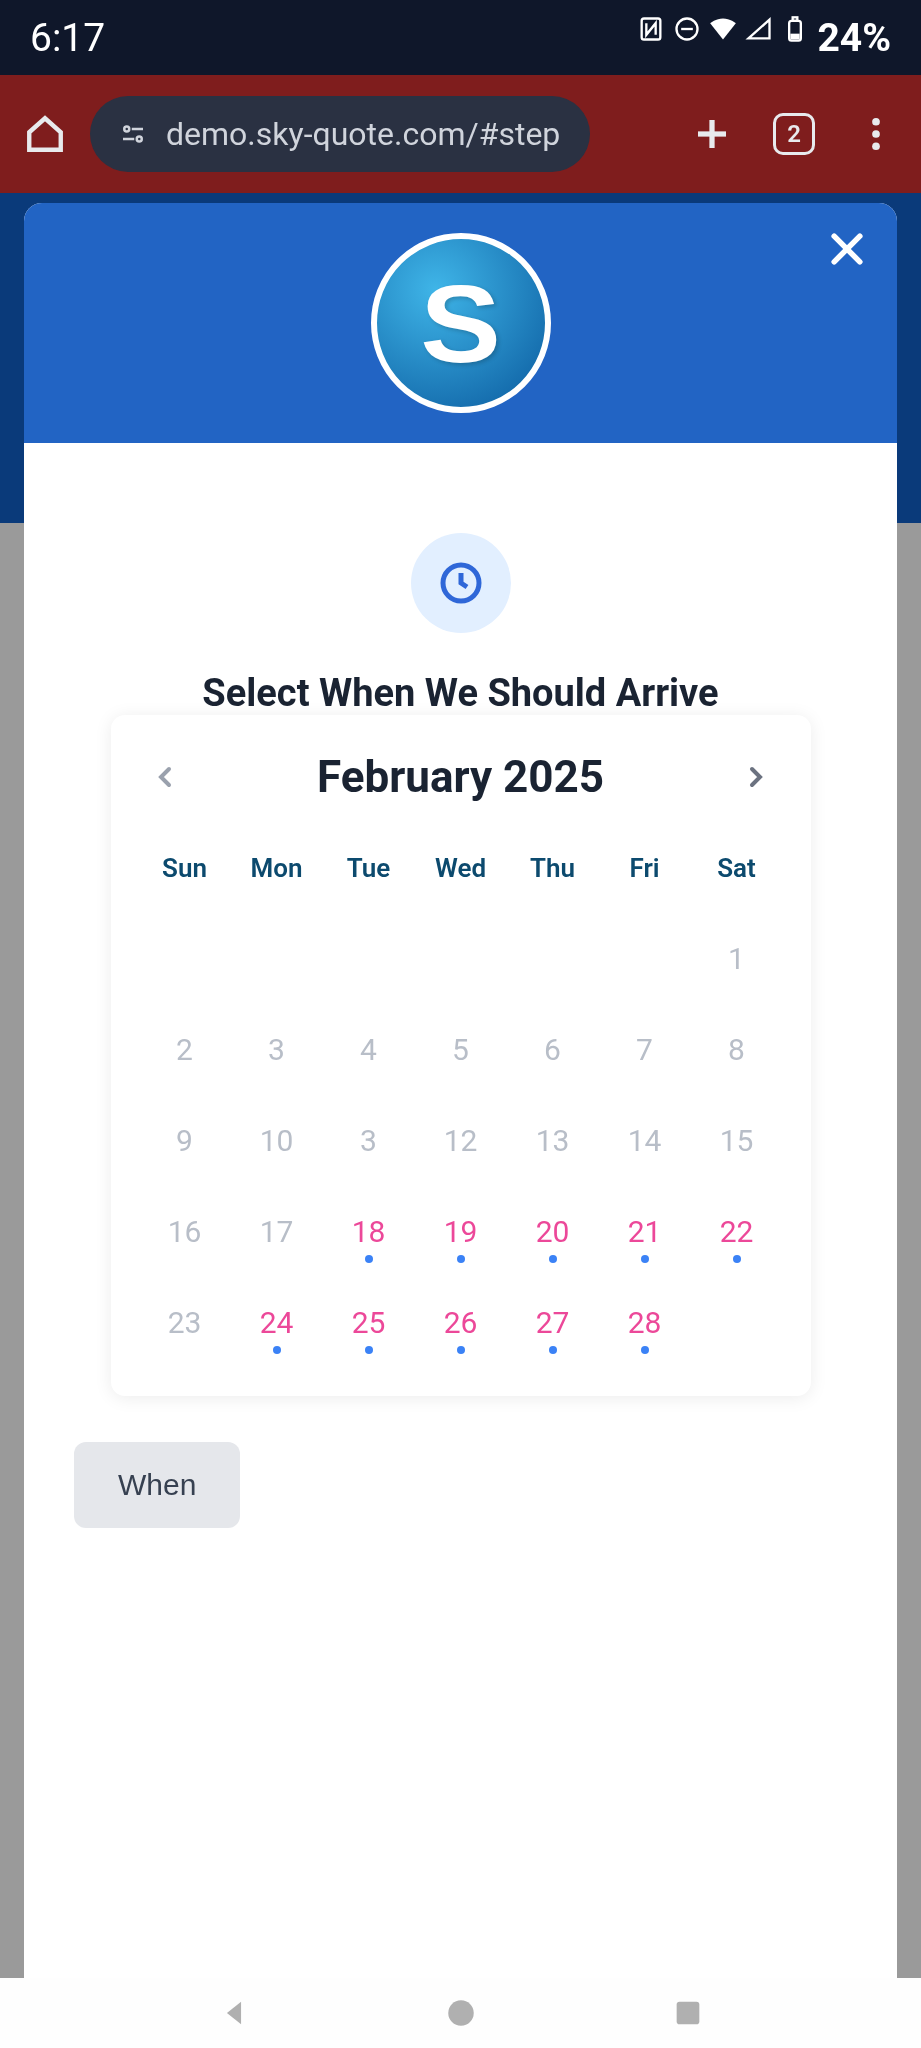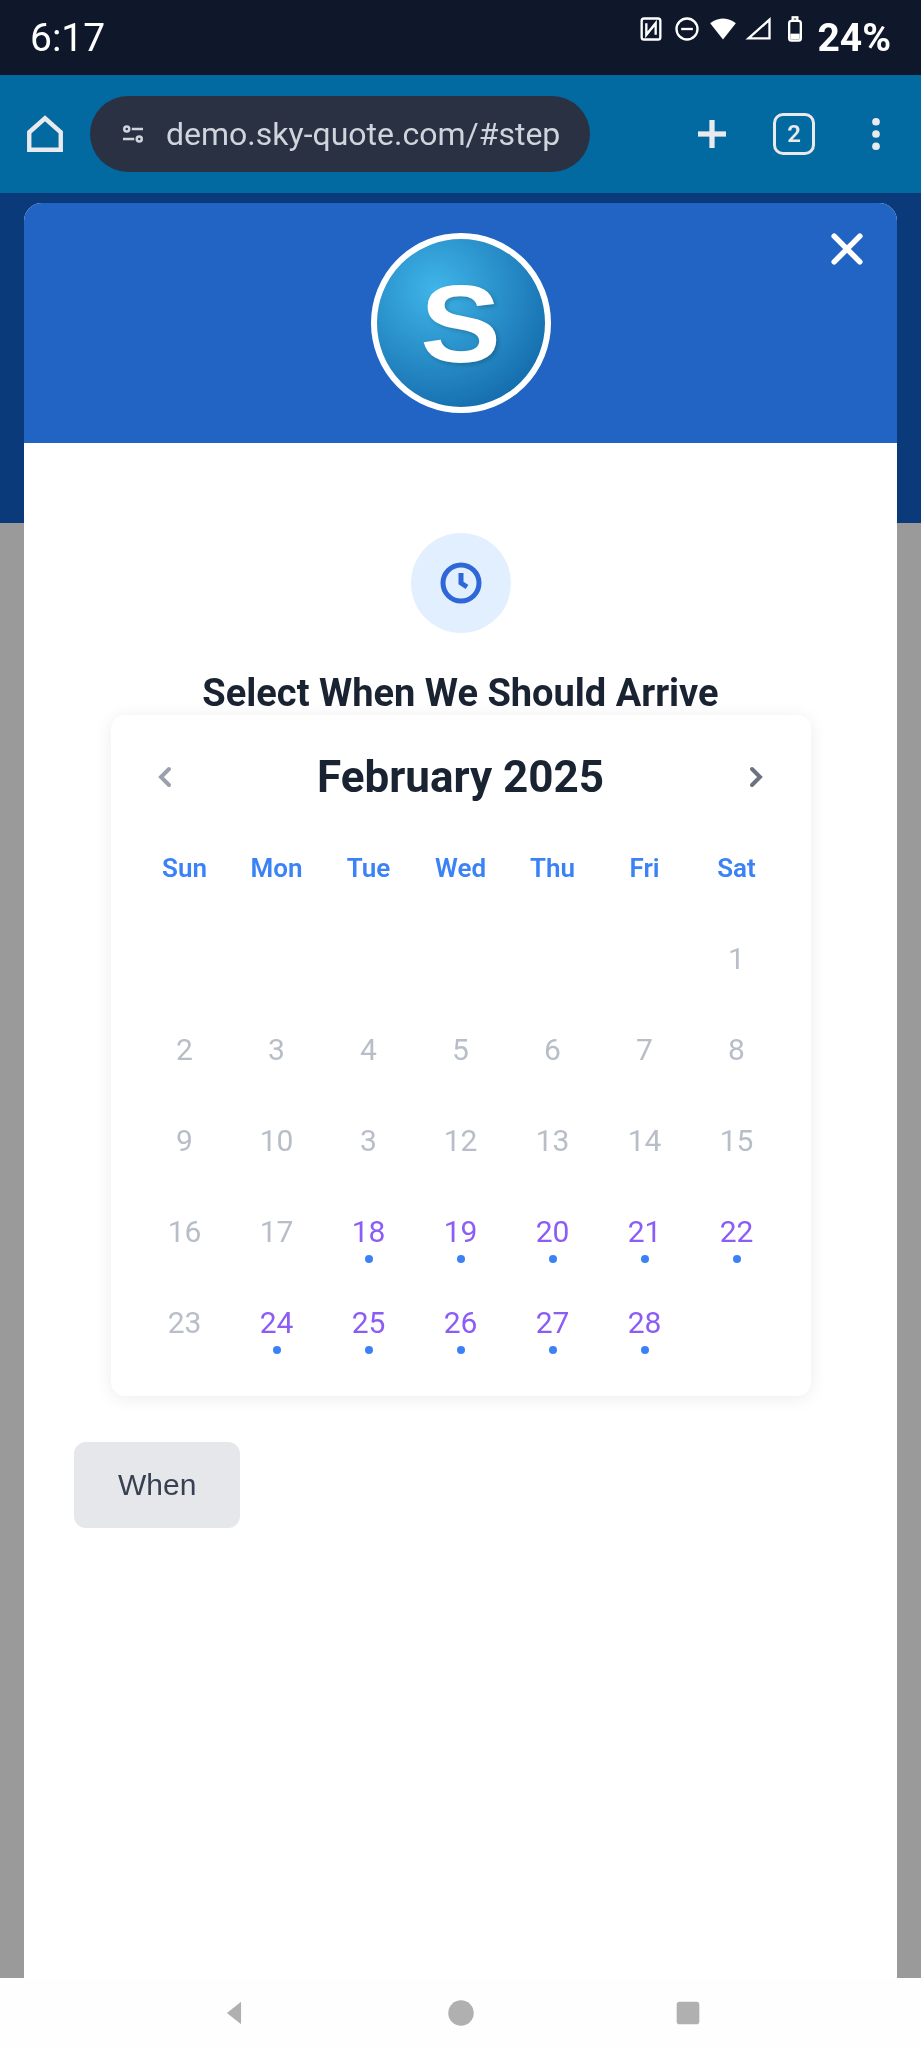--- a/index.html
+++ b/index.html
@@ -4,21 +4,21 @@
 <style>
   * { box-sizing: border-box; margin: 0; padding: 0; }
   html, body { width: 921px; height: 2048px; font-family: -apple-system, BlinkMacSystemFont, 'Segoe UI', Roboto, sans-serif; background: #000; overflow: hidden; }
 
   
   .status-bar { height: 75px; background: #0f172a; color: #fff; display: flex; align-items: center; justify-content: space-between; padding: 4px 30px; font-size: 39px; }
   .status-right { display: flex; align-items: flex-start; gap: 8px; font-weight: bold; }
   .status-right svg { width: 28px; height: 28px; }
 
   
-  .url-bar { height: 118px; background: #0369a1; display: flex; align-items: center; padding: 0 24px; gap: 24px; }
+  .url-bar { height: 118px; background: #7f1d1d; display: flex; align-items: center; padding: 0 24px; gap: 24px; }
   .home-icon { width: 42px; height: 42px; flex-shrink: 0; }
   .url-pill { flex: 1; background: #2a3142; border-radius: 60px; height: 76px; display: flex; align-items: center; padding: 0 28px; color: #d0d4dc; font-size: 32px; gap: 18px; max-width: 500px; overflow: hidden; white-space: nowrap; }
   .url-icon { width: 30px; height: 30px; flex-shrink: 0; }
   .url-bar-right { display: flex; align-items: center; gap: 40px; margin-left: auto; }
   .plus-icon, .tabs-icon, .more-icon { width: 42px; height: 42px; display: flex; align-items: center; justify-content: center; }
   .tabs-box { border: 3px solid #e8eaed; border-radius: 10px; width: 42px; height: 42px; display: flex; align-items: center; justify-content: center; color: #e8eaed; font-size: 24px; font-weight: 600; }
 
   
   .page-bg { position: relative; height: 1785px; background: #0a3a7a; }
   .page-bg-grey { position: absolute; top: 330px; left: 0; right: 0; bottom: 0; background: #9a9a9a; }
@@ -35,22 +35,22 @@
   .clock-circle { width: 100px; height: 100px; border-radius: 50%; background: #e2efff; margin: 30px auto 38px; display: flex; align-items: center; justify-content: center; }
   .title { font-size: 38px; font-weight: 700; color: #1a2332; text-align: center; }
 
   
   .cal-card { background: #fff; border-radius: 14px; box-shadow: 0 2px 18px rgba(0,0,0,0.08); padding: 36px 28px 28px; margin: 0 auto; max-width: 700px; }
   .cal-nav { display: flex; align-items: center; justify-content: space-between; margin-bottom: 38px; padding: 0 10px; }
   .chev { width: 32px; height: 32px; cursor: pointer; }
   .month-label { font-size: 44px; font-weight: 700; color: #1a2332; }
 
   .cal-grid { display: grid; grid-template-columns: repeat(7, 1fr); text-align: center; }
-  .dow { font-size: 26px; font-weight: 600; color: #3b82f6; padding: 12px 0 30px; }
-  .day { font-size: 30px; padding: 28px 0; position: relative; cursor: pointer; color: #8b5cf6; }
+  .dow { font-size: 26px; font-weight: 600; color: #0c4a6e; padding: 12px 0 30px; }
+  .day { font-size: 30px; padding: 28px 0; position: relative; cursor: pointer; color: #ec4899; }
   .day.disabled { color: #b8bec8; cursor: default; }
   .day.empty { cursor: default; }
   .dot { position: absolute; bottom: 14px; left: 50%; transform: translateX(-50%); width: 8px; height: 8px; border-radius: 50%; background: #3b82f6; }
 
   .back-btn { margin-top: 46px; background: #e5e7eb; border: none; border-radius: 12px; padding: 26px 44px; font-size: 30px; color: #374151; font-weight: 500; cursor: pointer; }
 
   
   .bottom-nav { position: absolute; bottom: 0; left: 0; right: 0; height: 70px; background: #fefefe; display: flex; align-items: center; justify-content: space-around; padding: 0 120px; }
   .nav-shape { width: 34px; height: 34px; }
 </style>

